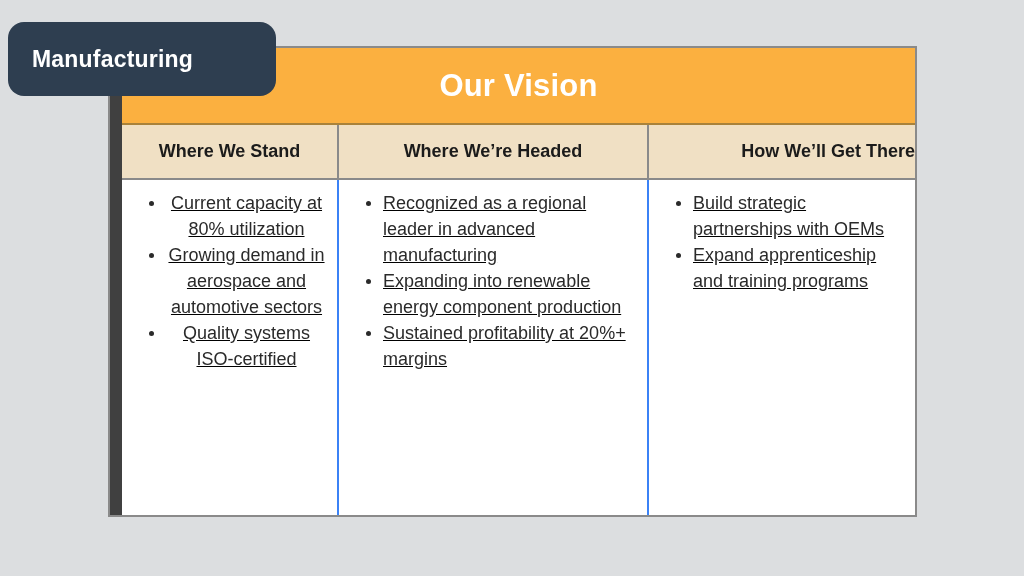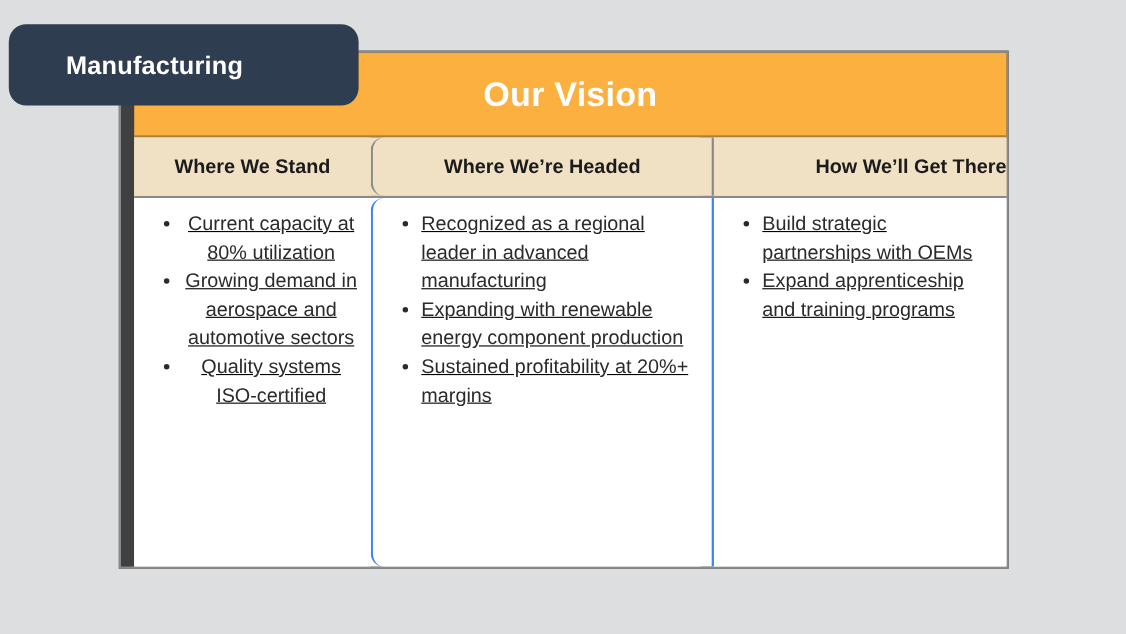--- a/index.html
+++ b/index.html
@@ -88,21 +88,21 @@
     box-sizing: border-box;
     background: #ffffff;
     padding: 10px 10px 0 10px;
   }
   .body-cell + .body-cell {
     border-left: 2px solid #3b82f6;
   }
 
   
   .col-1 { flex: 0 0 215px; text-align: center; }
-  .col-2 { flex: 0 0 310px; border-radius: 12px; }
+  .col-2 { flex: 0 0 310px; }
   .col-3 { flex: 1 1 auto; justify-content: flex-end; }
 
   
   ul.bullets {
     margin: 0;
     padding: 0 0 0 34px;
     list-style: none;
     text-decoration: underline;
   }
   ul.bullets li {
@@ -122,28 +122,28 @@
     height: 5px;
     border-radius: 50%;
     background: #2a2a2a;
   }
 
   
   #category-badge {
     position: absolute;
     left: 8px;
     top: 22px;
-    width: 318px;
+    width: 268px;
     height: 74px;
     background: #2e3e50;
     border-radius: 16px;
     display: flex;
     align-items: center;
     box-sizing: border-box;
-    padding-left: 52px;
+    padding-left: 24px;
   }
   #category-badge-label {
     color: #ffffff;
     font-size: 23px;
     font-weight: bold;
     letter-spacing: 0.2px;
   }
 </style>
 </head>
 <body>
@@ -174,21 +174,21 @@
         <ul class="bullets">
           <li>Current capacity at 80% utilization</li>
           <li>Growing demand in aerospace and automotive sectors</li>
           <li>Quality systems ISO-certified</li>
         </ul>
       </div>
 
       <div class="body-cell col-2">
         <ul class="bullets">
           <li>Recognized as a regional leader in advanced manufacturing</li>
-          <li>Expanding with renewable energy component production</li>
+          <li>Expanding into renewable energy component production</li>
           <li>Sustained profitability at 20%+ margins</li>
         </ul>
       </div>
 
       <div class="body-cell col-3">
         <ul class="bullets">
           <li>Build strategic partnerships with OEMs</li>
           <li>Expand apprenticeship and training programs</li>
         </ul>
       </div>

